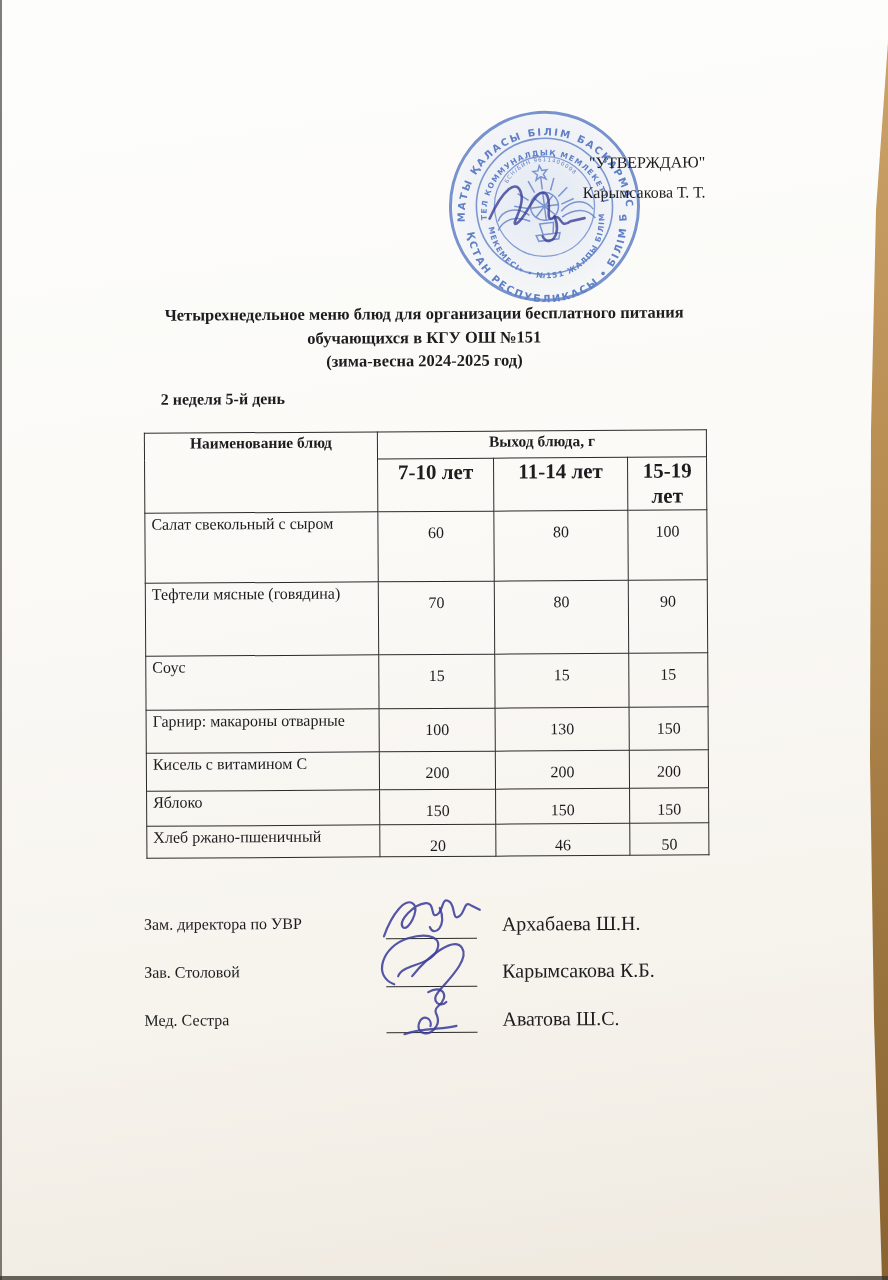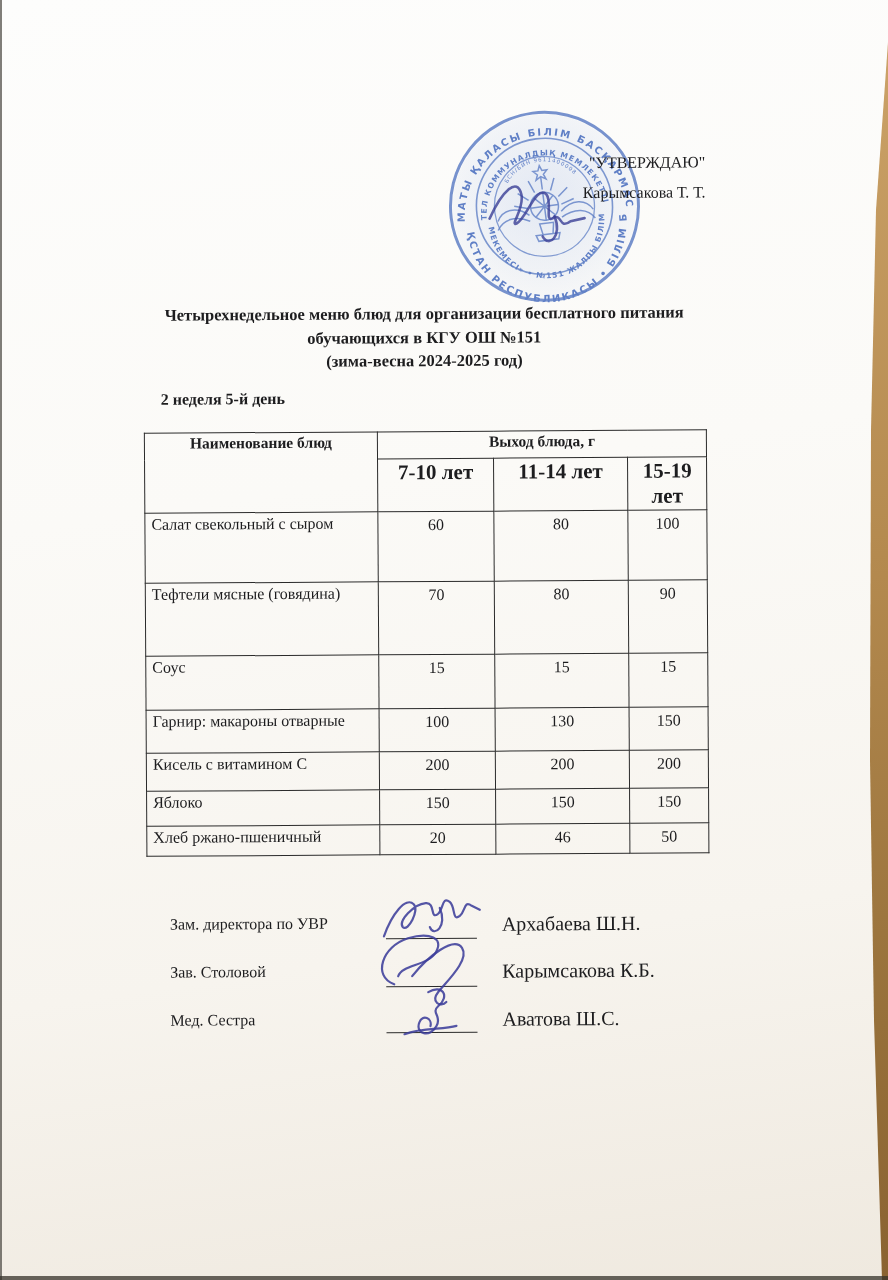--- a/index.html
+++ b/index.html
@@ -35,26 +35,26 @@
 
   
   table.menu{position:absolute;top:431px;left:145px;width:562px;
     border-collapse:collapse;table-layout:fixed;font-size:16px;}
   table.menu td{border:1.6px solid #2b2b2b;vertical-align:top;overflow:hidden;}
   td.hname{vertical-align:middle;text-align:center;font-weight:bold;font-size:15.5px;}
   td.hgroup{height:24px;text-align:center;vertical-align:middle;font-weight:bold;font-size:15.5px;}
   tr.hage{height:38px;}
   td.hage{text-align:center;vertical-align:middle;font-weight:bold;font-size:21px;}
   td.dish{padding:2px 3px 0 6px;}
-  td.val{text-align:center;padding-top:4px;}
+  td.val{text-align:center;padding-top:12px;}
   tr.r1{height:70px;} tr.r2{height:73px;} tr.r3{height:54px;} tr.r4{height:43px;}
   tr.r5{height:38px;} tr.r6{height:35px;} tr.r7{height:30px;}
 
   
-  .sig-role{position:absolute;left:168px;font-size:16px;white-space:nowrap;}
+  .sig-role{position:absolute;left:142px;font-size:16px;white-space:nowrap;}
   .sig-name{position:absolute;left:500px;font-size:20px;white-space:nowrap;}
   .sig-line{position:absolute;left:384px;width:91px;height:0;border-top:1.4px solid #2b2b2b;}
   .sig-overlay{position:absolute;left:340px;top:880px;width:180px;height:190px;}
   .sig-overlay path{fill:none;stroke:#3d3f9b;stroke-width:2.2;
     stroke-linecap:round;stroke-linejoin:round;opacity:.88;}
   .stamp .sig path{fill:none;stroke:#3a3f96;stroke-width:2.6;
     stroke-linecap:round;stroke-linejoin:round;opacity:.8;}
 </style>
 </head>
 <body>

